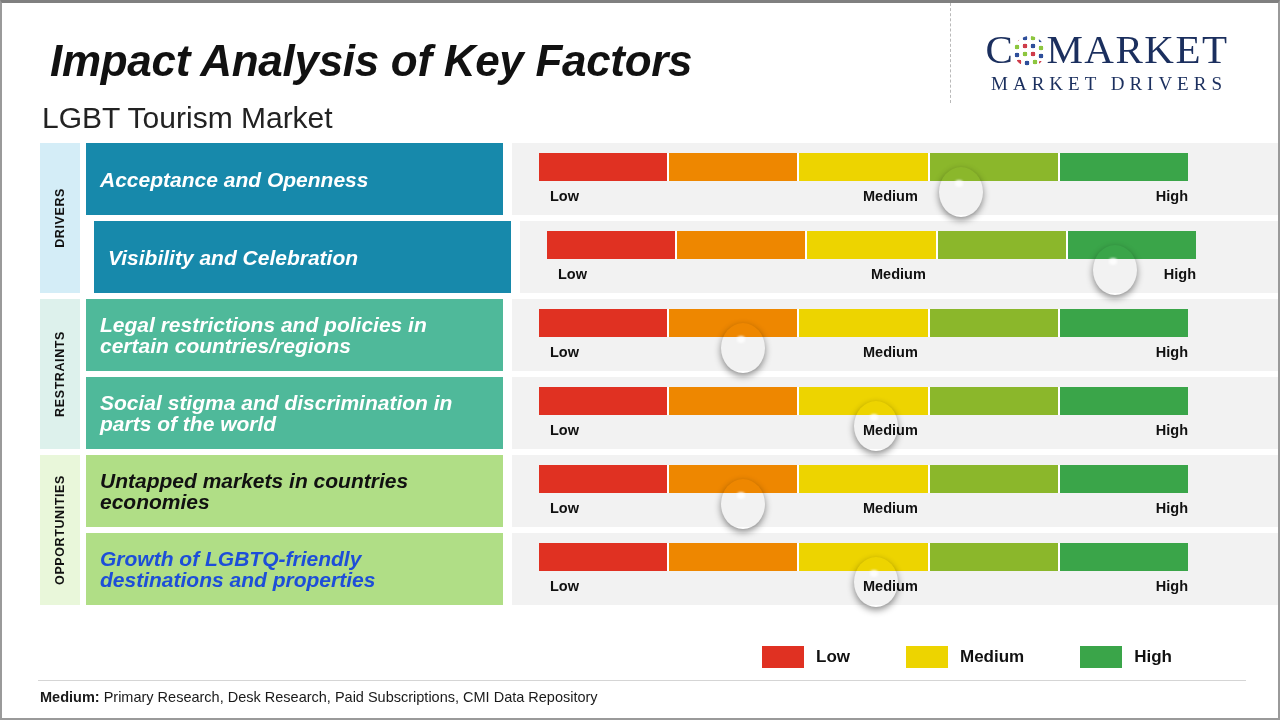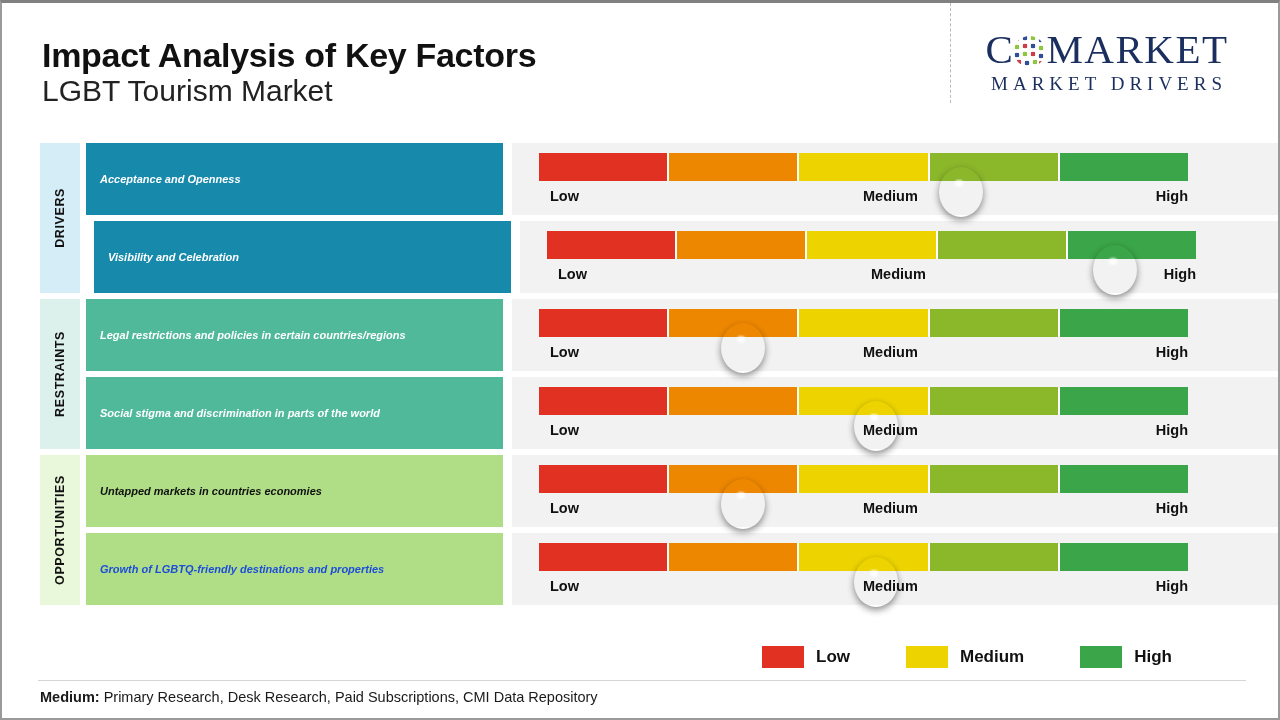--- a/index.html
+++ b/index.html
@@ -22,30 +22,31 @@
 
   
   .header {
     position: absolute;
     left: 0; top: 0;
     width: 1276px;
     height: 130px;
   }
   .title-main {
     position: absolute;
-    left: 40px; top: 33px;
-    font-size: 34px;
+    left: 48px; top: 33px;
+    font-size: 44px;
     font-weight: bold;
     color: #111111;
     letter-spacing: -0.3px;
     white-space: nowrap;
+    font-style: italic;
   }
   .title-sub {
     position: absolute;
-    left: 40px; top: 71px;
+    left: 40px; top: 98px;
     font-size: 30px;
     font-weight: normal;
     color: #222222;
     white-space: nowrap;
   }
 
   
   .logo-divider {
     position: absolute;
     left: 948px; top: 0px;
@@ -142,21 +143,21 @@
     height: 72px;
   }
   .row:last-child { margin-bottom: 0; }
 
   .factor {
     width: 417px;
     box-sizing: border-box;
     padding: 0 14px 0 14px;
     display: flex;
     align-items: center;
-    font-size: 11px;
+    font-size: 21px;
     font-weight: bold;
     font-style: italic;
     line-height: 21px;
   }
 
   .gauge-wrap {
     flex: 1;
     margin-left: 9px;
     background: #f2f2f2;
     position: relative;

